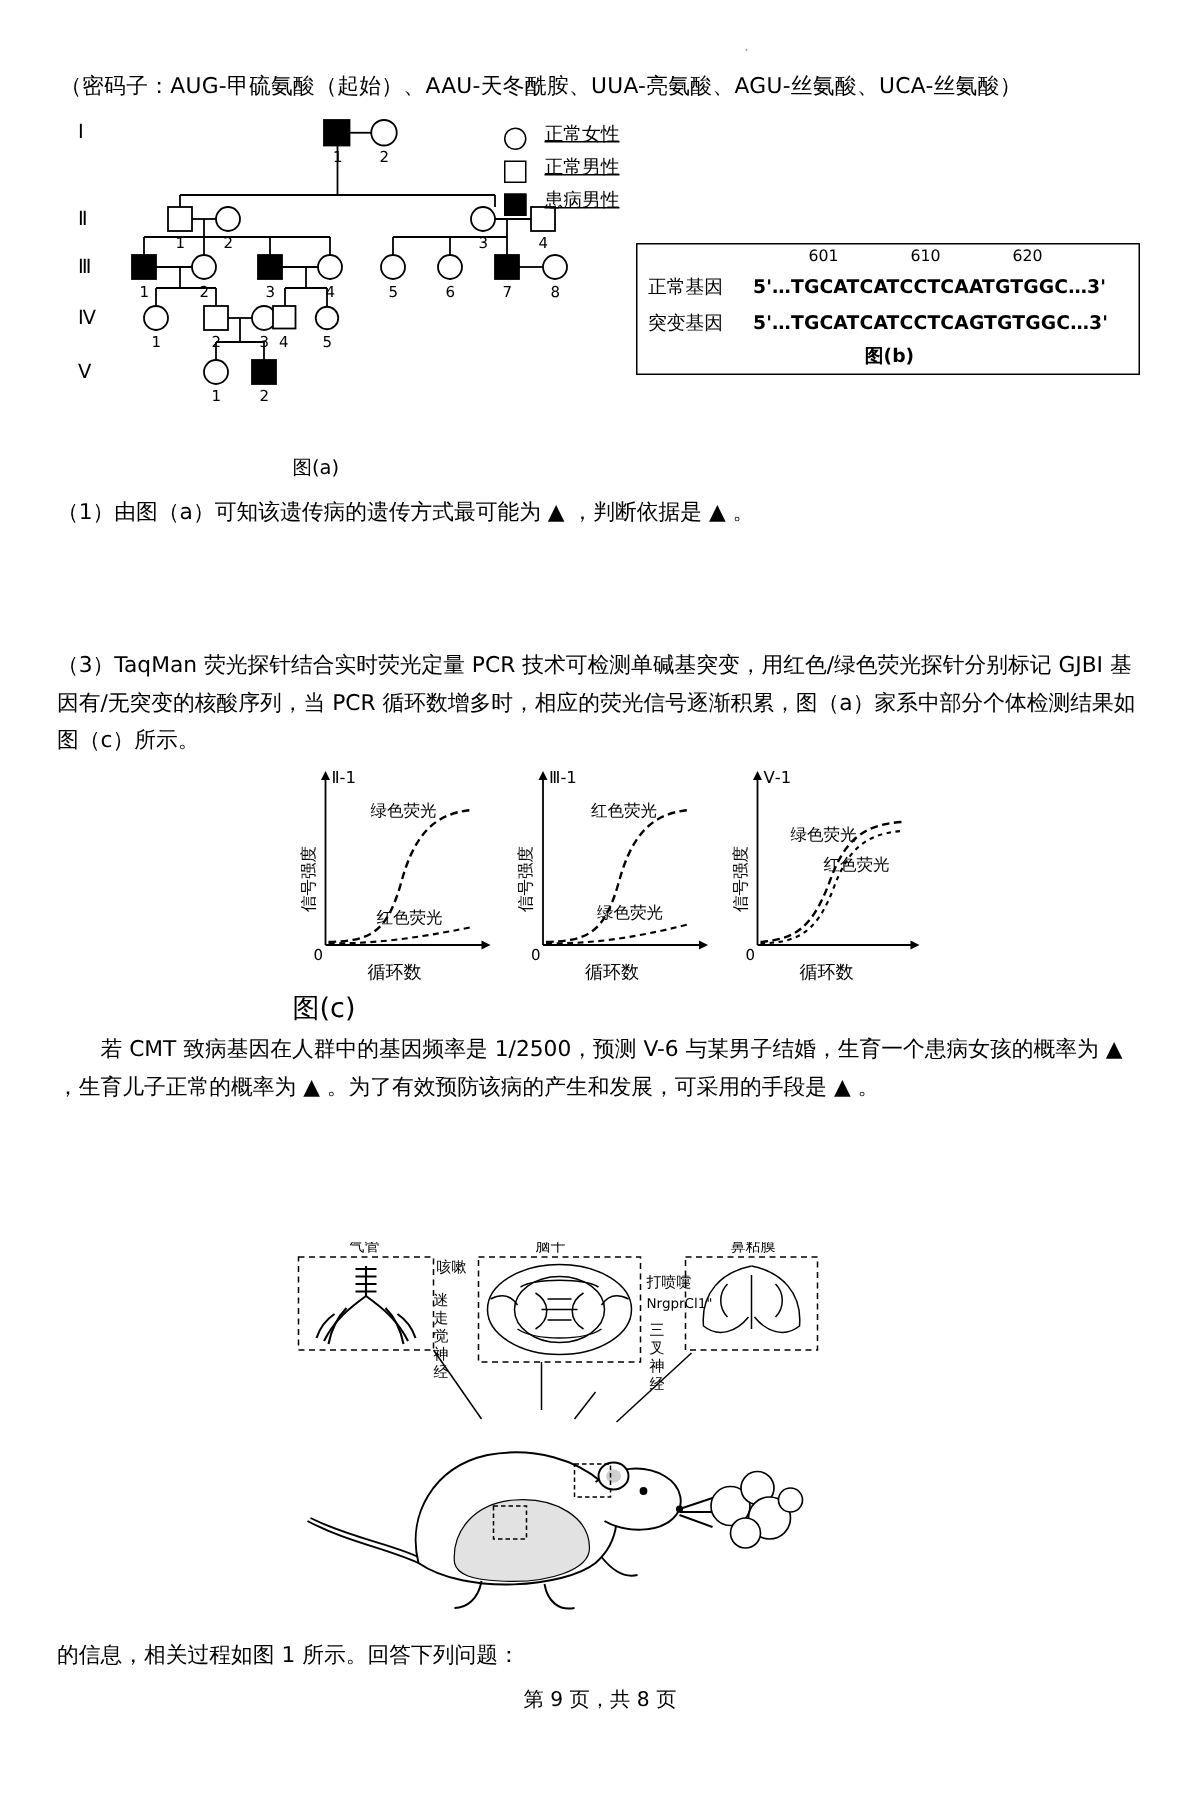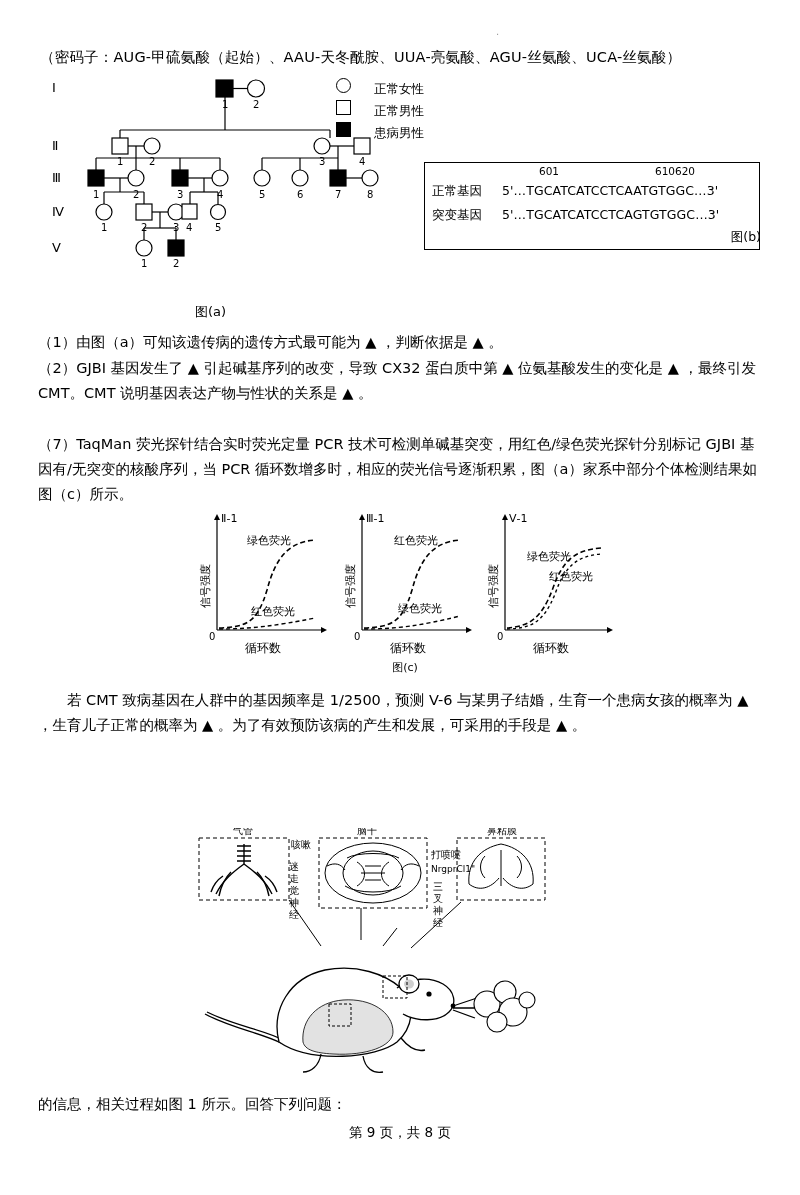--- a/index.html
+++ b/index.html
@@ -15,40 +15,40 @@
   }
   
   .ped{position:absolute;left:40px;top:72px;width:390px;height:250px;}
   .ped svg{display:block;}
   .figa{position:absolute;left:195px;top:303px;font-size:13px;}
   
   .legend{
     position:absolute;left:336px;top:78px;width:92px;
     font-size:12.5px;line-height:22px;
   }
-  .legend .row{display:flex;align-items:flex-start;gap:23px;height:22px;}
+  .legend .row{display:flex;align-items:flex-end;gap:12px;height:22px;text-decoration:underline;}
   .lg-circle{width:13px;height:13px;border:1.3px solid #000;border-radius:50%;}
   .lg-square{width:13px;height:13px;border:1.3px solid #000;}
   .lg-square.filled{background:#000;}
   
   .genebox{
     position:absolute;left:424px;top:162px;width:336px;height:88px;
     border:1.1px solid #000;box-sizing:border-box;padding-left:48px;
   }
   .gb-ticks{position:absolute;left:0;top:2px;width:336px;height:14px;font-size:10.5px;}
   .gb-ticks span{position:absolute;}
   .gb-row{position:absolute;left:7px;font-size:12.5px;white-space:nowrap;}
   .gb-row .lab{display:inline-block;width:66px;font-weight:400;}
-  .gb-row .seq{font-family:"DejaVu Sans","Liberation Sans",sans-serif;letter-spacing:.1px;}
-  .figb{position:absolute;left:0;top:66px;width:336px;text-align:right;font-size:12.5px;}
+  .gb-row .seq{font-family:"DejaVu Sans","Liberation Sans",sans-serif;letter-spacing:.1px;font-weight:bold;}
+  .figb{position:absolute;left:0;top:66px;width:336px;text-align:center;font-size:12.5px;font-weight:bold;}
   
   .qtext{position:absolute;left:38px;width:726px;font-size:14.5px;line-height:25px;}
   
   .charts{position:absolute;left:195px;top:512px;width:420px;height:150px;}
-  .figc{position:absolute;left:195px;top:660px;width:420px;text-align:center;font-size:11px;}
+  .figc{position:absolute;left:195px;top:660px;width:420px;font-size:18px;}
   
   .mousefig{position:absolute;left:161px;top:828px;width:520px;height:262px;}
   .footer{
     position:absolute;left:0;top:1124px;width:800px;text-align:center;
     font-size:13.5px;
   }
   .topdot{position:absolute;left:496px;top:26px;font-size:10px;color:#999;}
 </style>
 </head>
 <body>
@@ -179,37 +179,36 @@
     </div>
     <div class="row">
       <span class="lg-square filled"></span>
       <span>患病男性</span>
     </div>
   </div>
 
   <div class="genebox">
     <div class="gb-ticks">
       <span style="left:114px;">601</span>
-      <span style="left:182px;margin-left:48px;">610</span>
+      <span style="left:182px;">610</span>
       <span style="left:250px;">620</span>
     </div>
     <div class="gb-row" style="top:20px;">
       <span class="lab">正常基因</span>
       <span class="seq">5'…TGCATCATCCTCAATGTGGC…3'</span>
     </div>
     <div class="gb-row" style="top:44px;">
       <span class="lab">突变基因</span>
       <span class="seq">5'…TGCATCATCCTCAGTGTGGC…3'</span>
     </div>
     <div class="figb">图(b)</div>
   </div>
 
   <div class="qtext" style="top:330px;">（1）由图（a）可知该遗传病的遗传方式最可能为 ▲ ，判断依据是 ▲ 。</div>
-  <div class="qtext" style="top:356px;">（2）GJBI 基因发生了 ▲ 引起碱基序列的改变，导致 CX32 蛋白质中第 ▲ 位氨基酸发生的变化是 ▲ ，最终引发 CMT。CMT 说明基因表达产物与性状的关系是 ▲ 。</div>
-  <div class="qtext" style="top:432px;">（7）TaqMan 荧光探针结合实时荧光定量 PCR 技术可检测单碱基突变，用红色/绿色荧光探针分别标记 GJBI 基因有/无突变的核酸序列，当 PCR 循环数增多时，相应的荧光信号逐渐积累，图（a）家系中部分个体检测结果如图（c）所示。</div>
+  <div class="qtext" style="top:432px;">（3）TaqMan 荧光探针结合实时荧光定量 PCR 技术可检测单碱基突变，用红色/绿色荧光探针分别标记 GJBI 基因有/无突变的核酸序列，当 PCR 循环数增多时，相应的荧光信号逐渐积累，图（a）家系中部分个体检测结果如图（c）所示。</div>
 
   <div class="charts">
     <svg width="420" height="150" viewBox="0 0 420 150">
 
       <g>
         <line x1="22" y1="6" x2="22" y2="118" stroke="#000" stroke-width="1.2"></line>
         <line x1="22" y1="118" x2="128" y2="118" stroke="#000" stroke-width="1.2"></line>
         <polygon points="22,2 19,8 25,8" fill="#000"></polygon>
         <polygon points="132,118 126,115 126,121" fill="#000"></polygon>
         <path d="M24 116 C 50 115, 62 112, 72 78 C 80 48, 92 30, 120 28" fill="none" stroke="#000" stroke-width="1.6" stroke-dasharray="5,3"></path>

